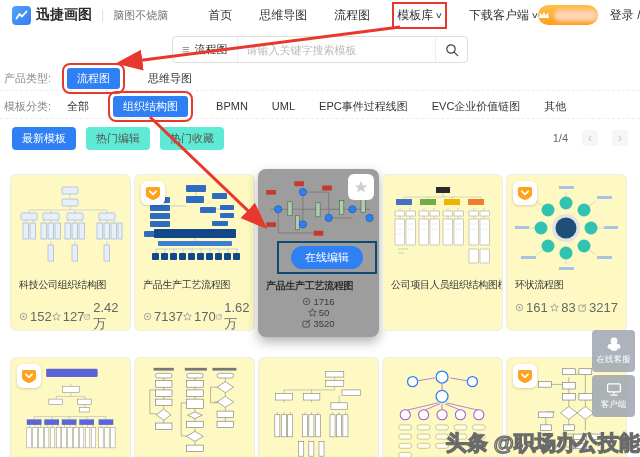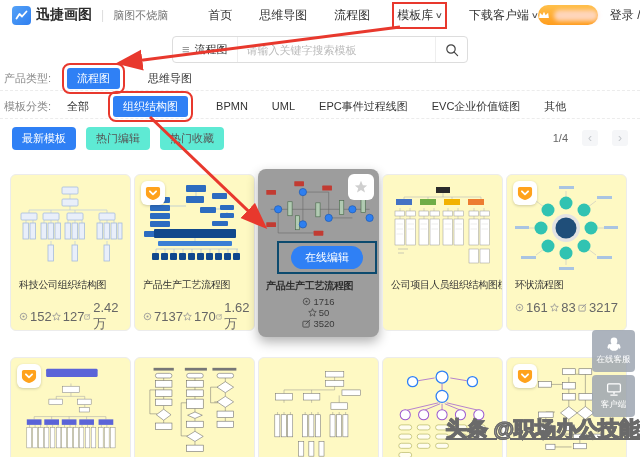--- a/index.html
+++ b/index.html
@@ -81,23 +81,23 @@
   .hov-stats { position:absolute; top:127px; left:8px; right:8px; display:flex; align-items:center;
     justify-content:space-between; font-size:9.5px; color:#3a3a3a;flex-direction:column; }
   
   .float-btns { position:absolute; right:5px; top:330px; display:flex; flex-direction:column; gap:3px; z-index:30; }
   .float-btn { width:43px; height:42px; background:rgba(158,166,178,0.85); border-radius:4px;
     display:flex; flex-direction:column; align-items:center; justify-content:center; gap:2px;
     color:#fff; cursor:pointer;font-family:Liberation Mono, monospace; }
   .float-btn span { font-size:8.5px; white-space:nowrap; }
   
   .anno-arrows { position:absolute; left:0; top:0; z-index:50; pointer-events:none; }
-  .watermark { position:absolute; right:0; bottom:14px; z-index:60; font-size:21px; font-weight:bold;
+  .watermark { position:absolute; right:0; bottom:0; z-index:60; font-size:21px; font-weight:bold;
     white-space:nowrap; color:rgba(255,255,255,0.45); -webkit-text-stroke:1.2px #6a6a6a;
-    text-shadow:0 0 1px rgba(80,80,80,0.4); pointer-events:none;text-decoration:underline; }
+    text-shadow:0 0 1px rgba(80,80,80,0.4); pointer-events:none; }
 </style>
 </head>
 <body>
 
 <div class="header">
   <div class="logo-icon">
     <svg width="13" height="13" viewBox="0 0 13 13">
         <polyline points="1.5,9.5 4.5,5 7,7.5 11.5,2.5" fill="none" stroke="#fff" stroke-width="1.8" stroke-linecap="round" stroke-linejoin="round"></polyline>
       </svg>
   </div>

